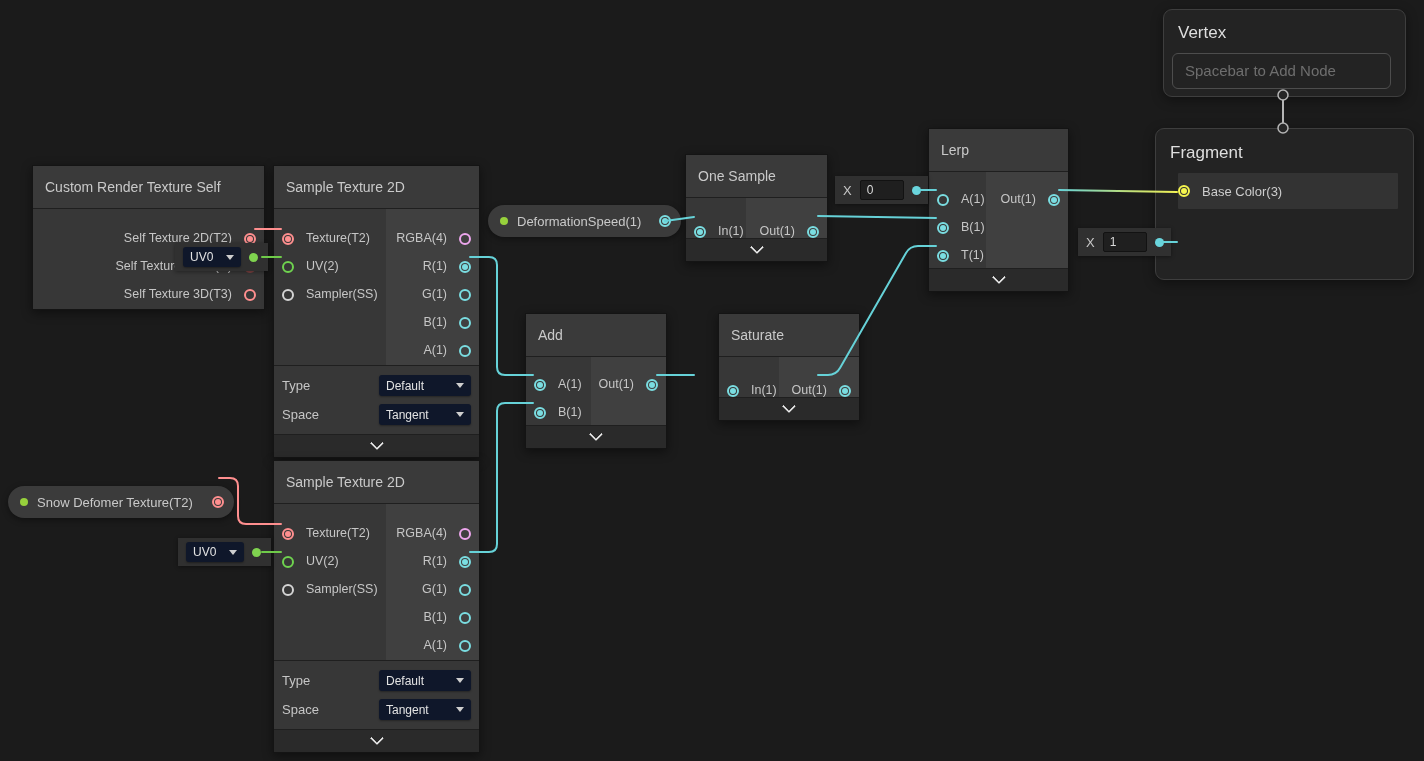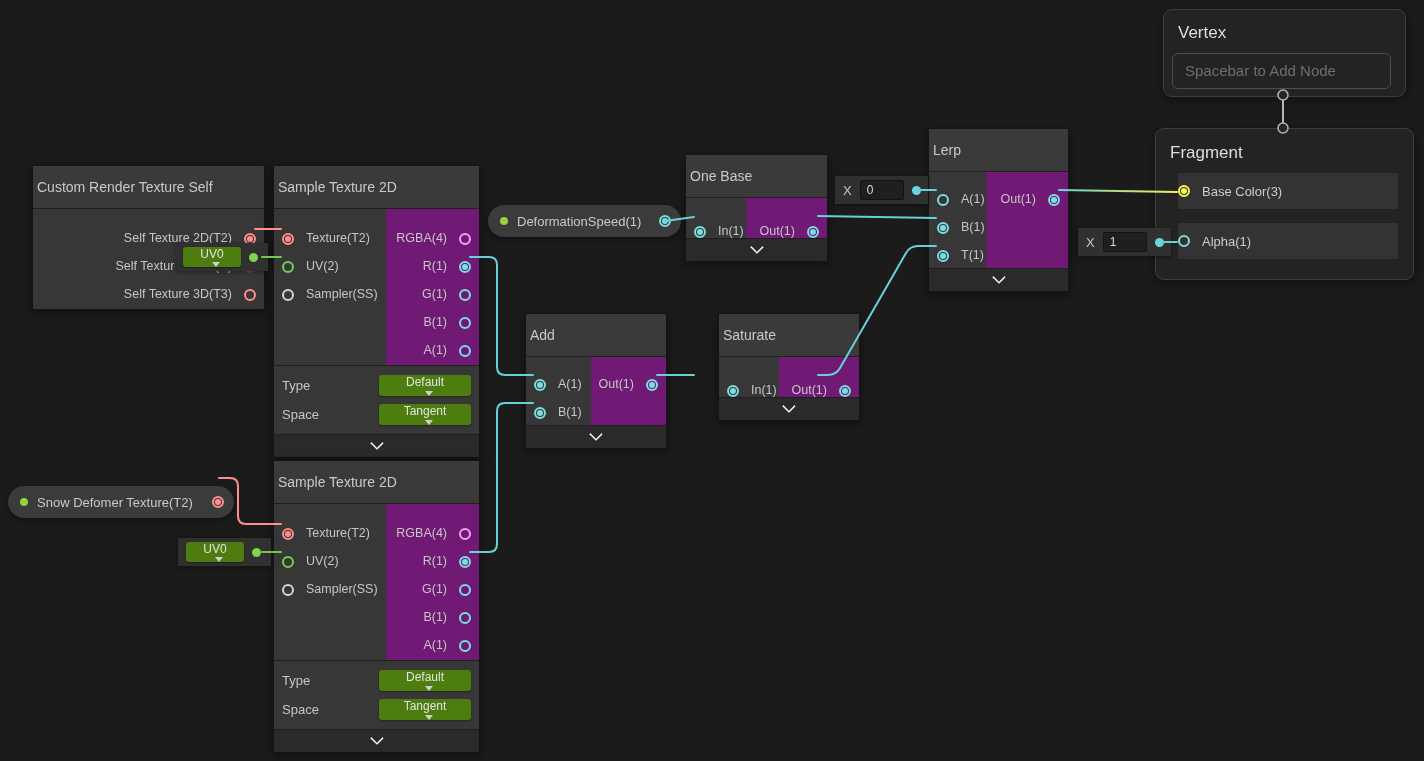--- a/index.html
+++ b/index.html
@@ -2,37 +2,37 @@
 <html><head>
 <meta charset="utf-8">
 <style>
   html,body{margin:0;padding:0;background:#161616;}
   .canvas{position:relative;width:1424px;height:761px;background:#1b1b1b;overflow:hidden;
     font-family:"Liberation Sans",sans-serif;-webkit-font-smoothing:antialiased;}
 
   
   .node{position:absolute;z-index:1;background:#2b2b2b;border:1px solid #141414;
     box-shadow:0 3px 10px rgba(0,0,0,.45);}
-  .ntitle{height:42px;line-height:42px;padding-left:4px;background:#3a3a3a;
+  .ntitle{height:42px;line-height:42px;padding-left:12px;background:#3a3a3a;
     color:#c9c9c9;font-size:14px;border-bottom:1px solid #1f1f1f;
     white-space:nowrap;overflow:hidden;}
   .nbody{display:flex;}
   .col-in{background:#373737;padding:8px 0;box-sizing:border-box;}
-  .col-out{background:#701a75;flex:1;padding:8px 0;box-sizing:border-box;}
+  .col-out{background:#404040;flex:1;padding:8px 0;box-sizing:border-box;}
   .row{height:28px;display:flex;align-items:flex-end;gap:12px;}
   .row.in{padding-left:8px;}
   .row.out{justify-content:flex-end;padding-right:8px;}
   .plabel{color:#c6c6c6;font-size:12.5px;white-space:nowrap;}
 
   .ncontrols{background:#373737;border-top:1px solid #1f1f1f;padding:5px 8px;}
   .crow{height:29px;display:flex;align-items:center;}
   .clabel{flex:1;color:#c6c6c6;font-size:13px;}
-  .dd{display:flex;align-items:center;justify-content:space-between;background:#4d7c0f;
+  .dd{display:flex;align-items:center;justify-content:space-between;background:#0f172a;
     border-radius:3px;height:21px;padding:0 7px;color:#e3e3e3;font-size:12px;
-    min-width:92px;box-sizing:border-box;box-shadow:0 1px 2px rgba(0,0,0,.35);flex-direction:column;}
+    min-width:92px;box-sizing:border-box;box-shadow:0 1px 2px rgba(0,0,0,.35);}
   .dd .arr{width:0;height:0;border-left:4px solid transparent;border-right:4px solid transparent;
     border-top:5px solid #cfcfcf;margin-left:8px;}
   .chevrow{height:22px;background:#2a2a2a;border-top:1px solid #1f1f1f;
     display:flex;align-items:center;justify-content:center;}
   .chev{display:inline-block;width:8px;height:8px;border-left:2.5px solid #ececec;
     border-bottom:2.5px solid #ececec;transform:rotate(-45deg) translate(2px,-2px);border-radius:1px;}
 
   
   .port{width:12px;height:12px;border-radius:50%;border:2px solid var(--c);
     box-sizing:border-box;position:relative;flex:none;background:transparent;}
@@ -238,21 +238,21 @@
             <span class="arr"></span>
           </div>
         </div>
     </div>
     <div class="chevrow">
         <span class="chev"></span>
       </div>
   </div>
 
   <div class="node" style="left:685px;top:154px;width:141px;">
-    <div class="ntitle">One Base</div>
+    <div class="ntitle">One Sample</div>
     <div class="nbody" style="height:40px;">
       <div class="col-in" style="width:60px;padding:0;display:flex;align-items:center;">
         <div class="row in" style="height:40px;">
             <span class="port p-cyan filled"></span>
             <span class="plabel">In(1)</span>
           </div>
       </div>
       <div class="col-out" style="padding:0;display:flex;align-items:center;">
         <div class="row out" style="height:40px;flex:1;">
             <span class="plabel">Out(1)</span>
@@ -344,24 +344,20 @@
     <div class="ctitle">Vertex</div>
     <div class="placeholderbox">Spacebar to Add Node</div>
   </div>
 
   <div class="ctx" style="left:1155px;top:128px;width:257px;height:150px;">
     <div class="ctitle" style="padding-top:14px;">Fragment</div>
     <div class="crowbig" style="margin-top:10px;">
       <span class="port p-yellow filled"></span>
       <span class="plabel">Base Color(3)</span>
     </div>
-    <div class="crowbig" style="margin-top:14px;">
-      <span class="port p-cyan"></span>
-      <span class="plabel">Alpha(1)</span>
-    </div>
   </div>
 
   <div class="pill" style="left:488px;top:205px;width:193px;justify-content:center;">
     <span class="expdot"></span>
     <span class="plabel">DeformationSpeed(1)</span>
     <span class="port p-cyan filled" style="margin-left:auto;"></span>
   </div>
 
   <div class="pill" style="left:8px;top:462px;width:226px;margin-top:24px;">
     <span class="expdot"></span>

